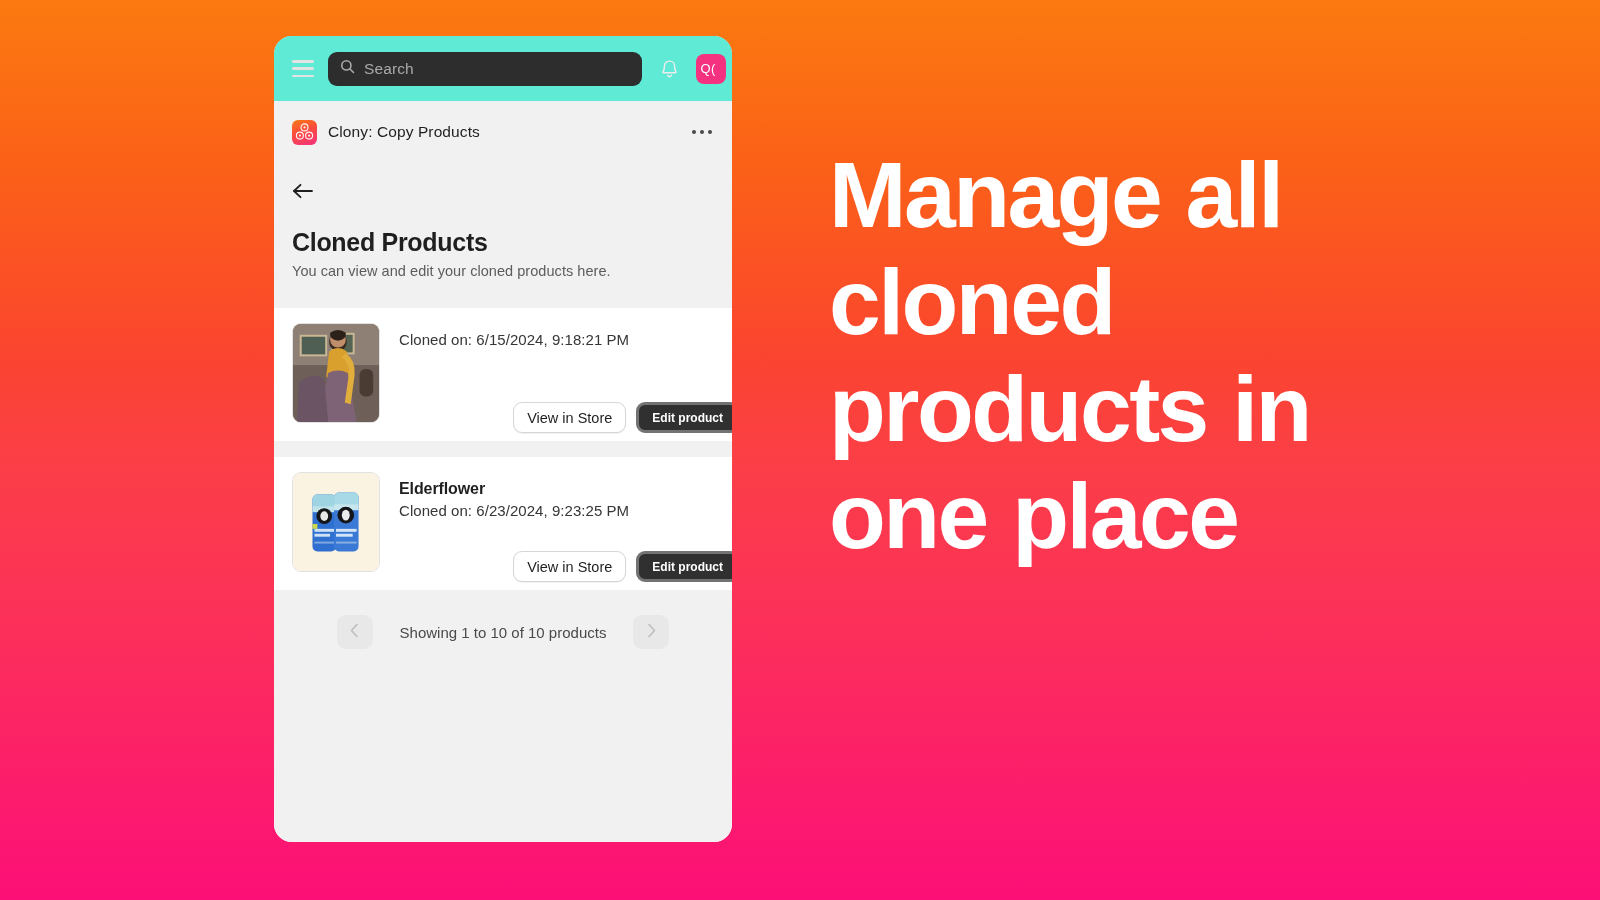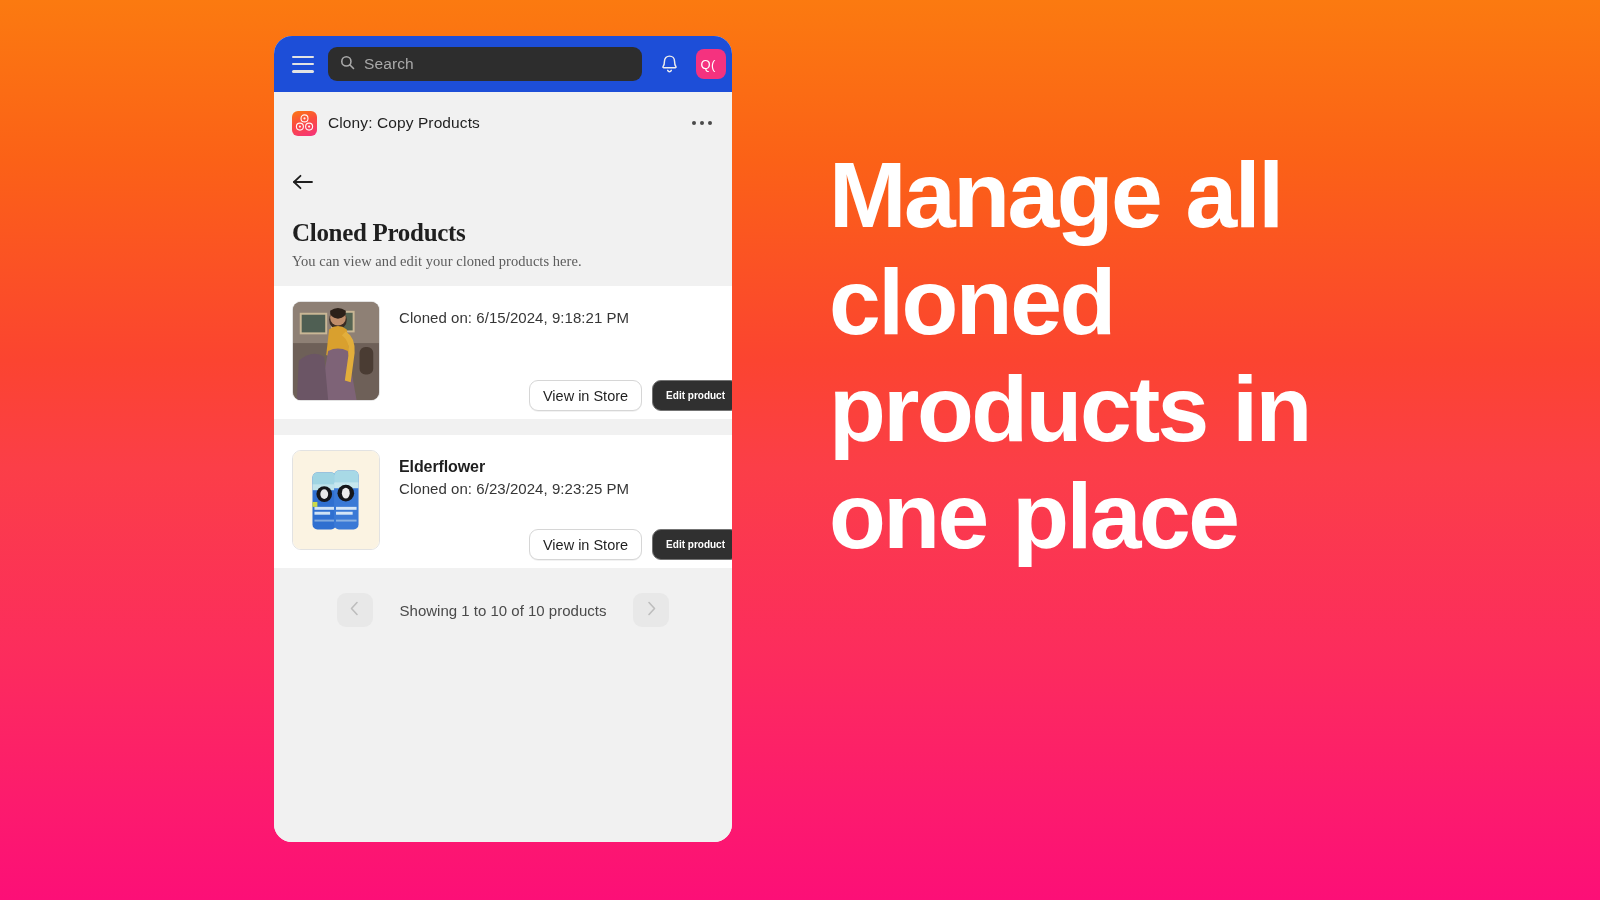--- a/index.html
+++ b/index.html
@@ -32,22 +32,22 @@
     height: 806px;
     border-radius: 18px;
     overflow: hidden;
     background: #F1F1F1;
     display: flex;
     flex-direction: column;
   }
 
   
   .topbar {
-    height: 56px;
-    background: #1d4ed8;
+    height: 65px;
+    background: #5eead4;
     display: flex;
     align-items: center;
     padding: 0 14px 0 18px;
     gap: 14px;
     flex: 0 0 auto;
   }
 
   .hamburger {
     width: 22px;
     height: 17px;
@@ -163,23 +163,22 @@
   
   .page {
     flex: 1 1 auto;
     background: #F1F1F1;
     overflow: hidden;
     display: flex;
     flex-direction: column;
   }
 
   .page-head {
-    padding: 24px 18px 16px 18px;
-    flex: 0 0 auto;
-    font-family: Liberation Serif, serif;
+    padding: 24px 18px 29px 18px;
+    flex: 0 0 auto;
   }
 
   .back-btn {
     width: 28px;
     height: 28px;
     display: flex;
     align-items: center;
     justify-content: flex-start;
     cursor: pointer;
     margin-bottom: 23px;
@@ -268,25 +267,25 @@
     color: #1F1F1F;
     cursor: pointer;
     display: flex;
     align-items: center;
     white-space: nowrap;
     box-shadow: 0 1px 0 rgba(0,0,0,.05);
   }
 
   .btn-primary {
     background: #303030;
-    border: 1px solid #737373;
+    border: 3px solid #737373;
     border-radius: 9px;
     height: 31px;
     padding: 0 13px;
-    font-size: 10px;
+    font-size: 12px;
     font-weight: bold;
     font-family: "Liberation Sans", sans-serif;
     color: #FFFFFF;
     cursor: pointer;
     display: flex;
     align-items: center;
     white-space: nowrap;
   }
 
   

